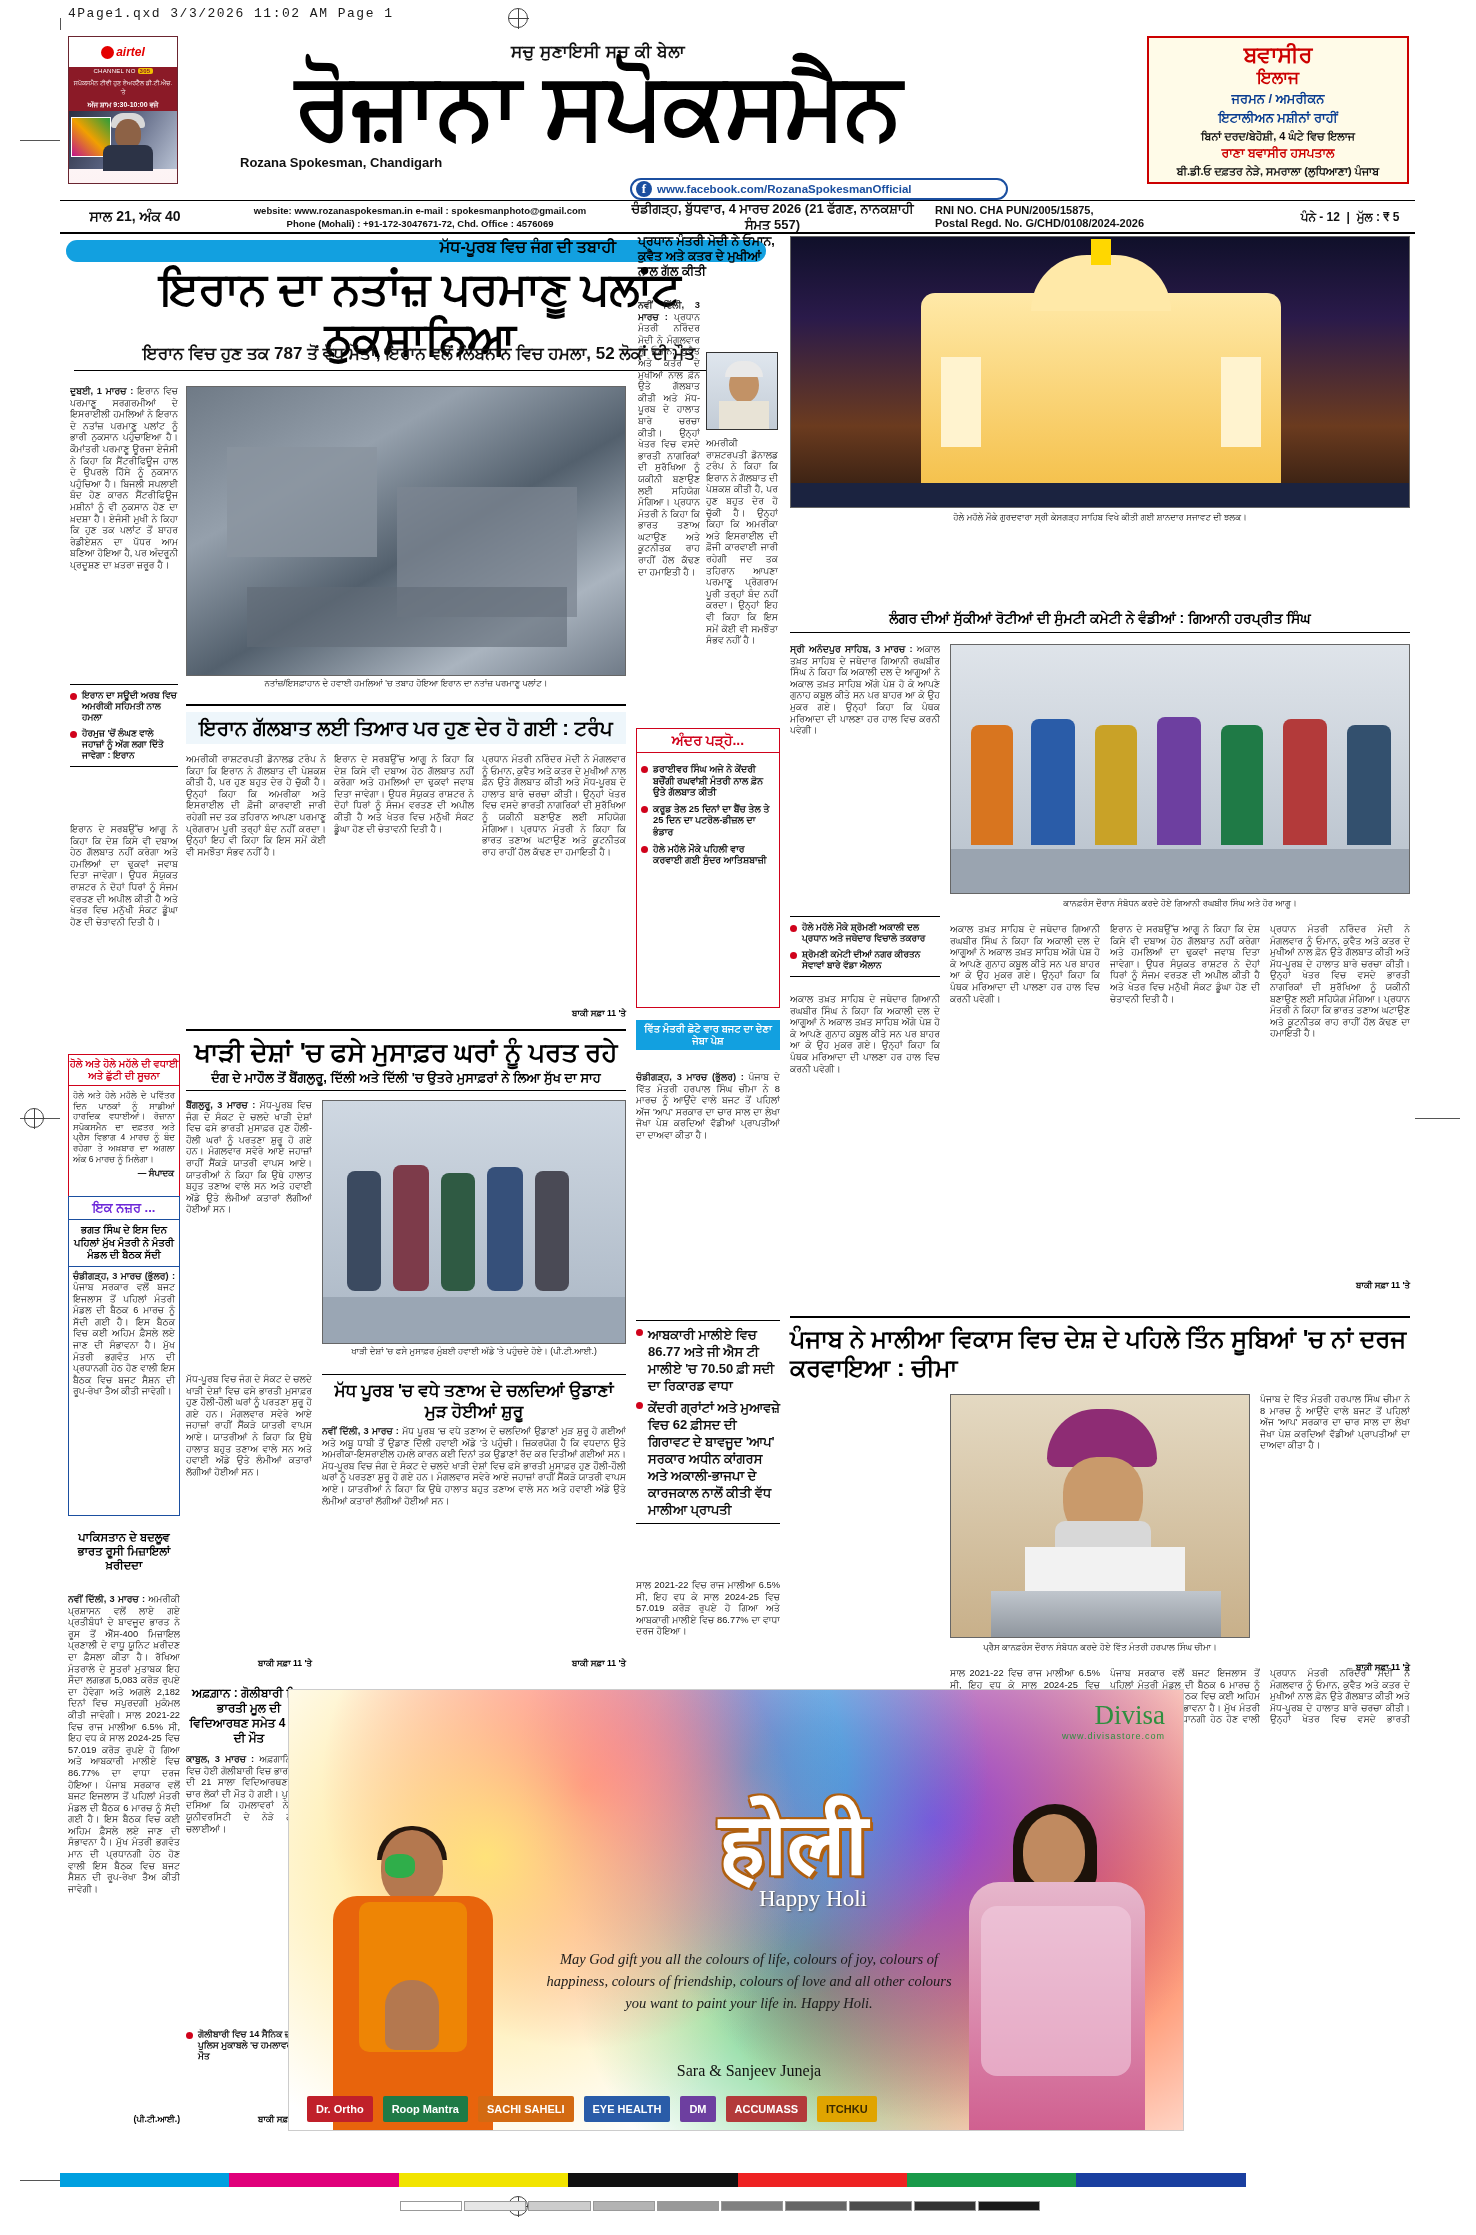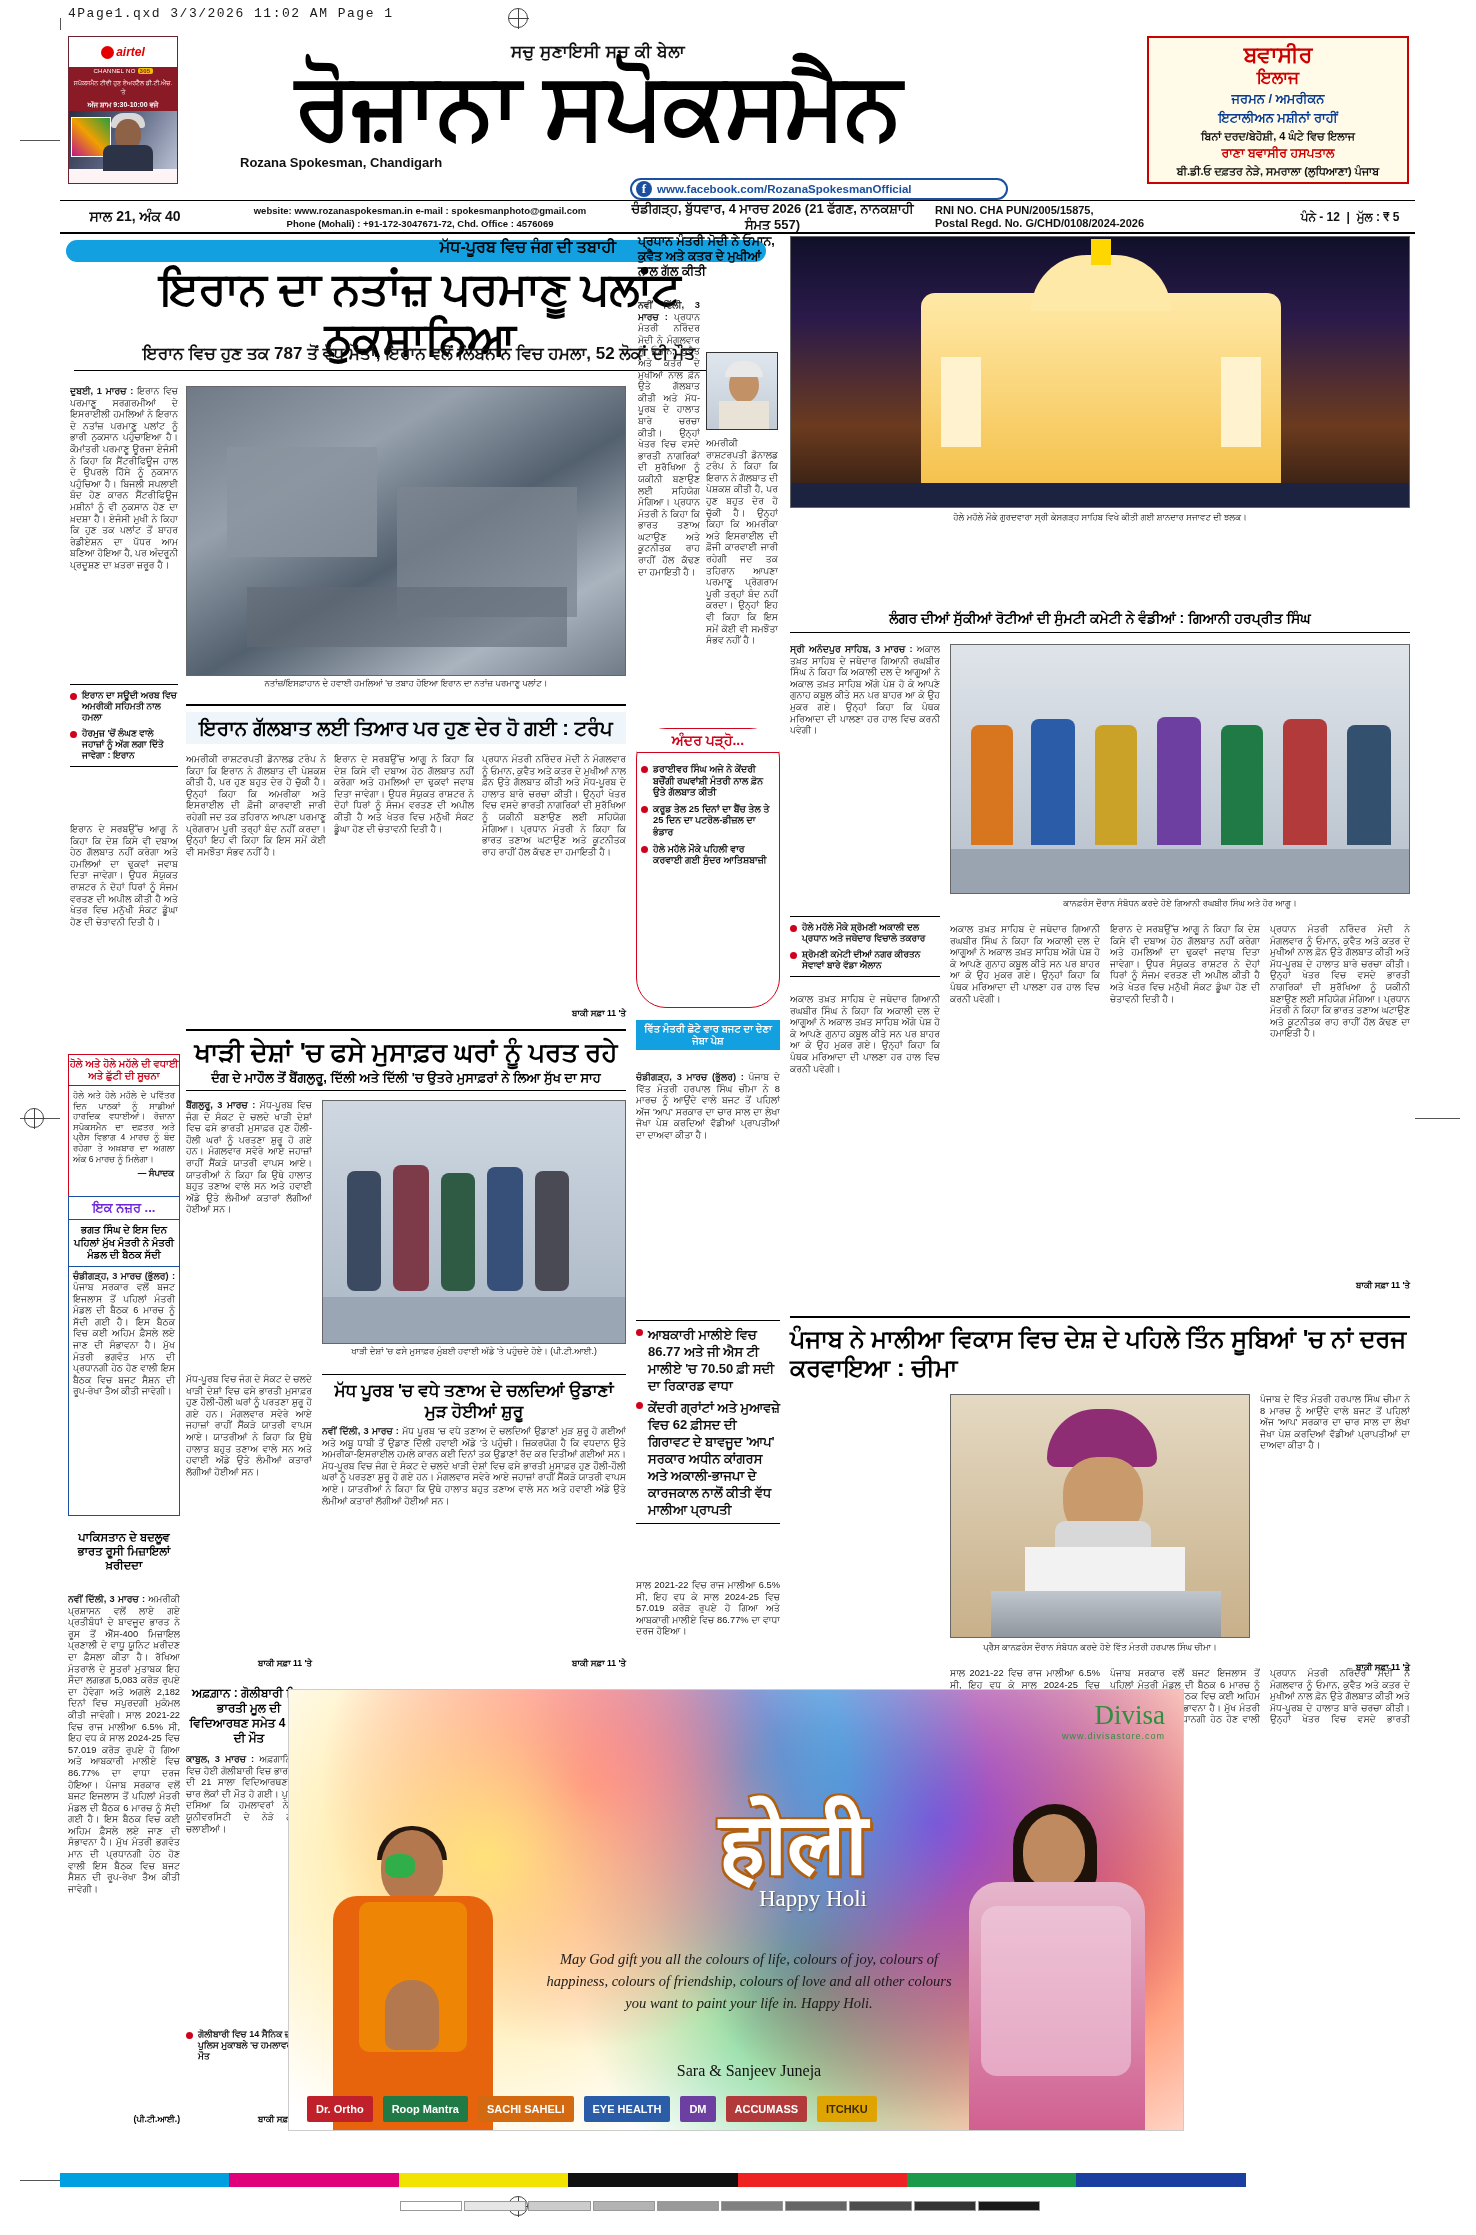--- a/index.html
+++ b/index.html
@@ -390,21 +390,21 @@
         <div style="position:absolute;left:22px;top:14px;width:30px;height:36px;border-radius:50%;background:#c29266;"></div>
         <div style="position:absolute;left:18px;top:8px;width:38px;height:16px;border-radius:18px 18px 0 0;background:#e9e9e9;"></div>
         <div style="position:absolute;left:12px;top:48px;width:50px;height:30px;background:#e8e3d6;"></div>
       </div>
       <div class="col" style="left:578px; top:66px; width:62px; height:420px;">
         <span class="dl">ਨਵੀਂ ਦਿੱਲੀ, 3 ਮਾਰਚ :</span>
         <span>ਪ੍ਰਧਾਨ ਮੰਤਰੀ ਨਰਿੰਦਰ ਮੋਦੀ ਨੇ ਮੰਗਲਵਾਰ ਨੂੰ ਓਮਾਨ, ਕੁਵੈਤ ਅਤੇ ਕਤਰ ਦੇ ਮੁਖੀਆਂ ਨਾਲ ਫ਼ੋਨ ਉਤੇ ਗੱਲਬਾਤ ਕੀਤੀ ਅਤੇ ਮੱਧ-ਪੂਰਬ ਦੇ ਹਾਲਾਤ ਬਾਰੇ ਚਰਚਾ ਕੀਤੀ। ਉਨ੍ਹਾਂ ਖੇਤਰ ਵਿਚ ਵਸਦੇ ਭਾਰਤੀ ਨਾਗਰਿਕਾਂ ਦੀ ਸੁਰੱਖਿਆ ਨੂੰ ਯਕੀਨੀ ਬਣਾਉਣ ਲਈ ਸਹਿਯੋਗ ਮੰਗਿਆ। ਪ੍ਰਧਾਨ ਮੰਤਰੀ ਨੇ ਕਿਹਾ ਕਿ ਭਾਰਤ ਤਣਾਅ ਘਟਾਉਣ ਅਤੇ ਕੂਟਨੀਤਕ ਰਾਹ ਰਾਹੀਂ ਹੱਲ ਕੱਢਣ ਦਾ ਹਮਾਇਤੀ ਹੈ।</span>
       </div>
       <div class="col" style="left:646px; top:204px; width:72px; height:280px;">ਅਮਰੀਕੀ ਰਾਸ਼ਟਰਪਤੀ ਡੋਨਾਲਡ ਟਰੰਪ ਨੇ ਕਿਹਾ ਕਿ ਇਰਾਨ ਨੇ ਗੱਲਬਾਤ ਦੀ ਪੇਸ਼ਕਸ਼ ਕੀਤੀ ਹੈ, ਪਰ ਹੁਣ ਬਹੁਤ ਦੇਰ ਹੋ ਚੁੱਕੀ ਹੈ। ਉਨ੍ਹਾਂ ਕਿਹਾ ਕਿ ਅਮਰੀਕਾ ਅਤੇ ਇਸਰਾਈਲ ਦੀ ਫ਼ੌਜੀ ਕਾਰਵਾਈ ਜਾਰੀ ਰਹੇਗੀ ਜਦ ਤਕ ਤਹਿਰਾਨ ਆਪਣਾ ਪਰਮਾਣੂ ਪ੍ਰੋਗਰਾਮ ਪੂਰੀ ਤਰ੍ਹਾਂ ਬੰਦ ਨਹੀਂ ਕਰਦਾ। ਉਨ੍ਹਾਂ ਇਹ ਵੀ ਕਿਹਾ ਕਿ ਇਸ ਸਮੇਂ ਕੋਈ ਵੀ ਸਮਝੌਤਾ ਸੰਭਵ ਨਹੀਂ ਹੈ।</div>
 
-      <div class="redbox" style="left:576px; top:494px; width:144px; height:280px;border-radius:30px;">
+      <div class="redbox" style="left:576px; top:494px; width:144px; height:280px;">
         <div class="rb-h">ਅੰਦਰ ਪੜ੍ਹੋ...</div>
         <div style="padding:5px 4px;">
           <div class="bullet">
             <span class="dot"></span>
             <span class="tx" style="font-size:9.4px;line-height:11.6px;">ਡਰਾਈਵਰ ਸਿੰਘ ਅਜੇ ਨੇ ਕੇਂਦਰੀ ਬਚੌਂਗੀ ਰਘਵਾਂਸ਼ੀ ਮੰਤਰੀ ਨਾਲ ਫ਼ੋਨ ਉਤੇ ਗੱਲਬਾਤ ਕੀਤੀ</span>
           </div>
           <div class="bullet">
             <span class="dot"></span>
             <span class="tx" style="font-size:9.4px;line-height:11.6px;">ਕਰੂਡ ਤੇਲ 25 ਦਿਨਾਂ ਦਾ ਬੈਂਚ ਤੇਲ ਤੇ 25 ਦਿਨ ਦਾ ਪਟਰੋਲ-ਡੀਜ਼ਲ ਦਾ ਭੰਡਾਰ</span>
           </div>

